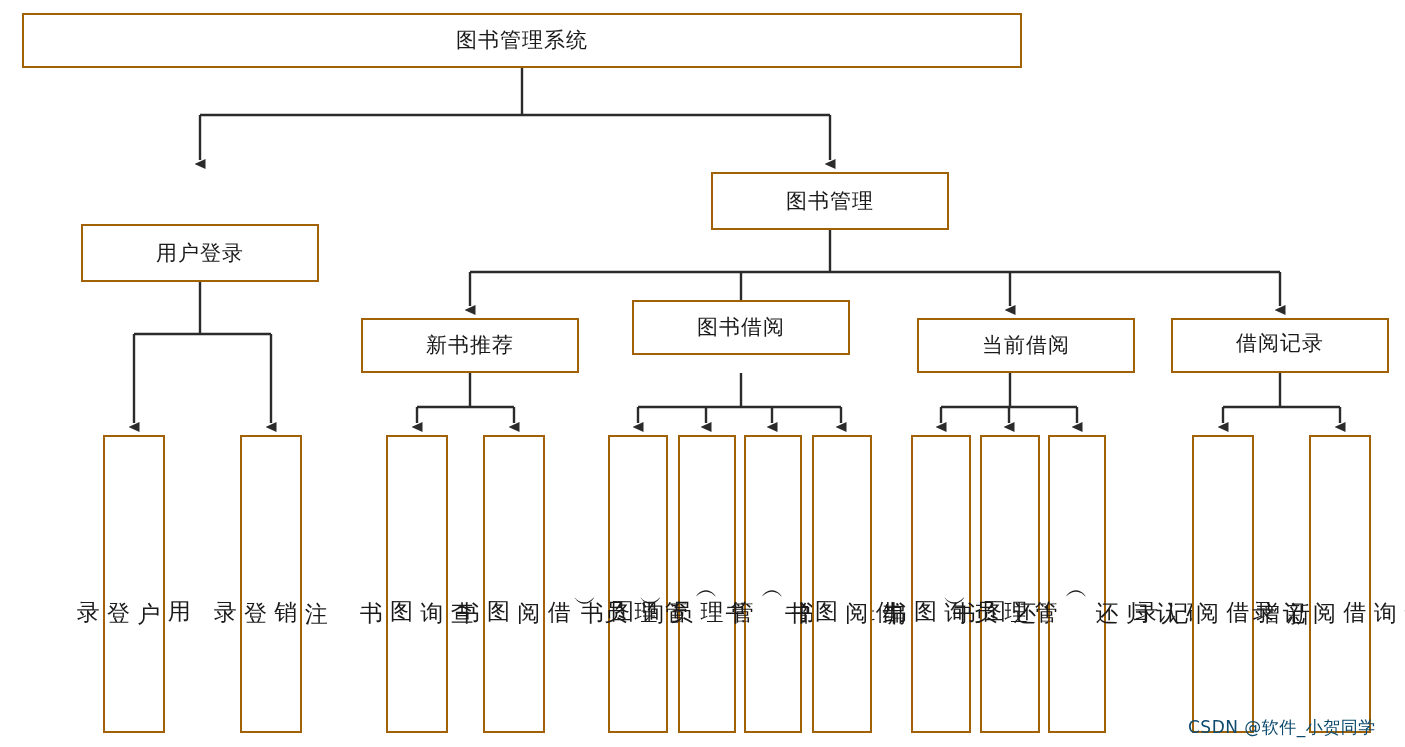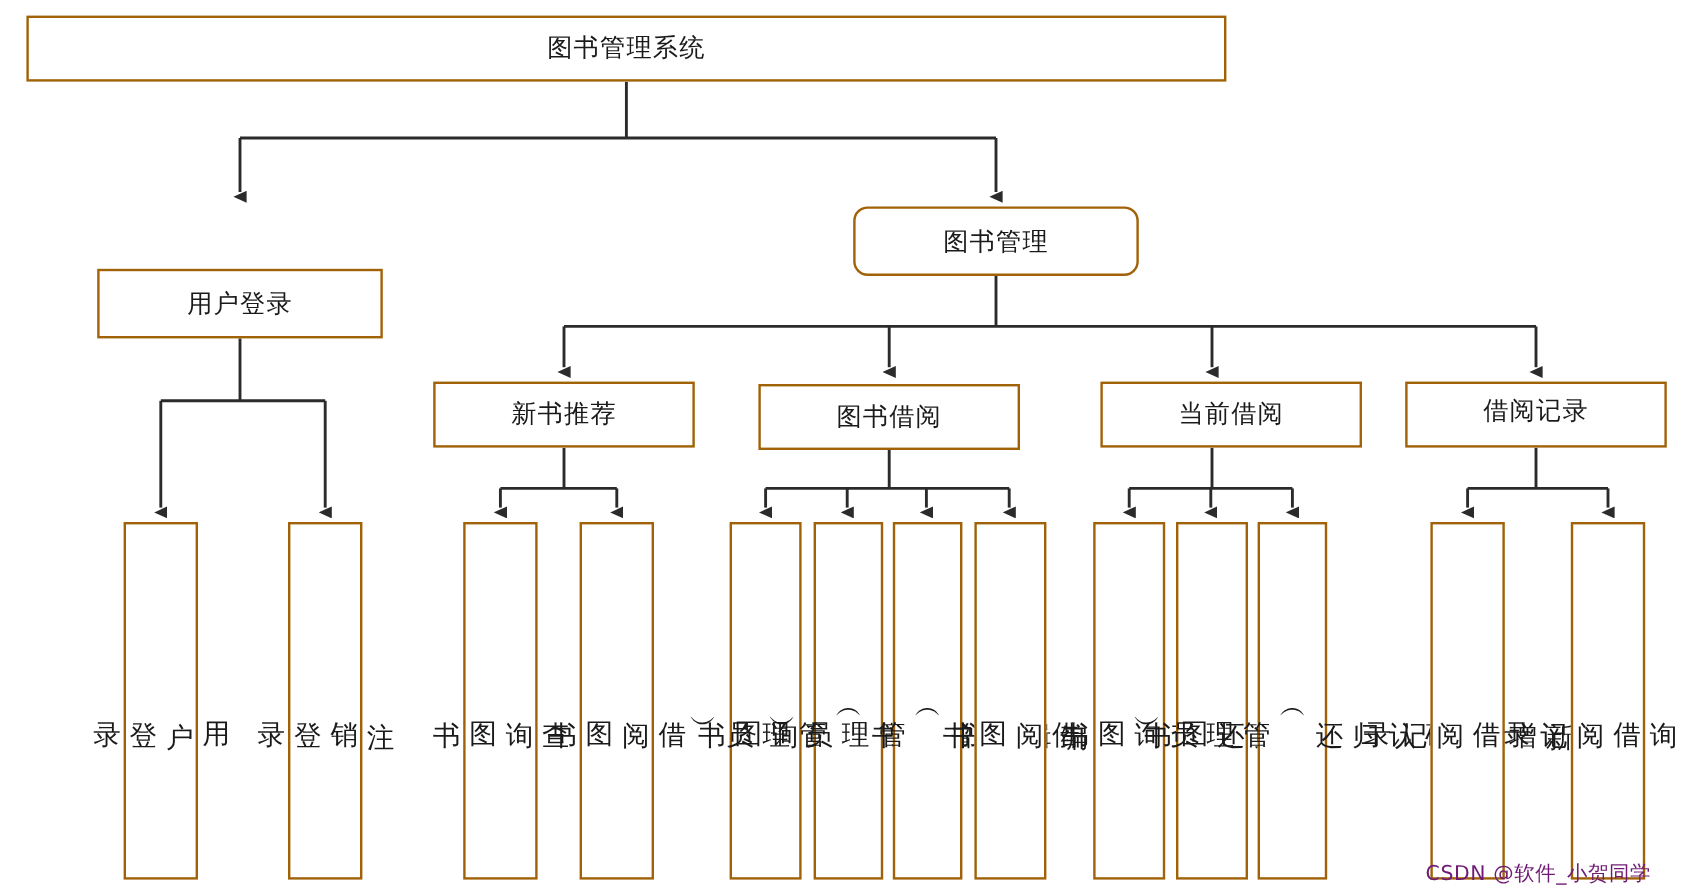--- a/index.html
+++ b/index.html
@@ -47,21 +47,21 @@
     text-align: center;
   }
   .node-v span {
     display: block;
   }
   #watermark {
     position: absolute;
     left: 1188px;
     top: 716px;
     font-size: 17px;
-    color: #701a75;
+    color: #0c4a6e;
     white-space: nowrap;
     letter-spacing: 0.5px;
   }
 </style>
 </head>
 <body>
 
 <div id="canvas">
 
   <svg id="diagram-svg" viewBox="0 0 1405 747">
@@ -110,24 +110,24 @@
       <path d="M1280,373 L1280,407"></path>
       <path d="M1223,407 L1340,407"></path>
       <path d="M1223,407 L1223,423" marker-end="url(#arrow)"></path>
       <path d="M1340,407 L1340,423" marker-end="url(#arrow)"></path>
     </g>
   </svg>
 
   <div class="node node-h" style="left: 22px; top: 13px; width: 1000px; height: 55px;">图书管理系统</div>
 
   <div class="node node-h" style="left: 81px; top: 180px; width: 238px; height: 58px; margin-top: 44px;">用户登录</div>
-  <div class="node node-h" style="left: 711px; top: 172px; width: 238px; height: 58px; border-radius: 12px;">图书管理</div>
+  <div class="node node-h" style="left: 711px; top: 172px; width: 238px; height: 58px;">图书管理</div>
 
   <div class="node node-h" style="left: 361px; top: 318px; width: 218px; height: 55px;">新书推荐</div>
-  <div class="node node-h" style="left: 632px; top: 320px; width: 218px; height: 55px;">图书借阅</div>
+  <div class="node node-h" style="left: 632px; top: 300px; width: 218px; height: 55px;">图书借阅</div>
   <div class="node node-h" style="left: 901px; top: 318px; width: 218px; height: 55px; margin-left: 16px;">当前借阅</div>
   <div class="node node-h" style="left: 1171px; top: 318px; width: 218px; height: 55px; font-family: Liberation Mono, monospace;">借阅记录</div>
 
   <div class="node node-v" style="left: 103px; top: 435px; width: 62px; height: 298px;">
       <div>
         <span>用</span>
         <span>户</span>
         <span>登</span>
         <span>录</span>
       </div>

